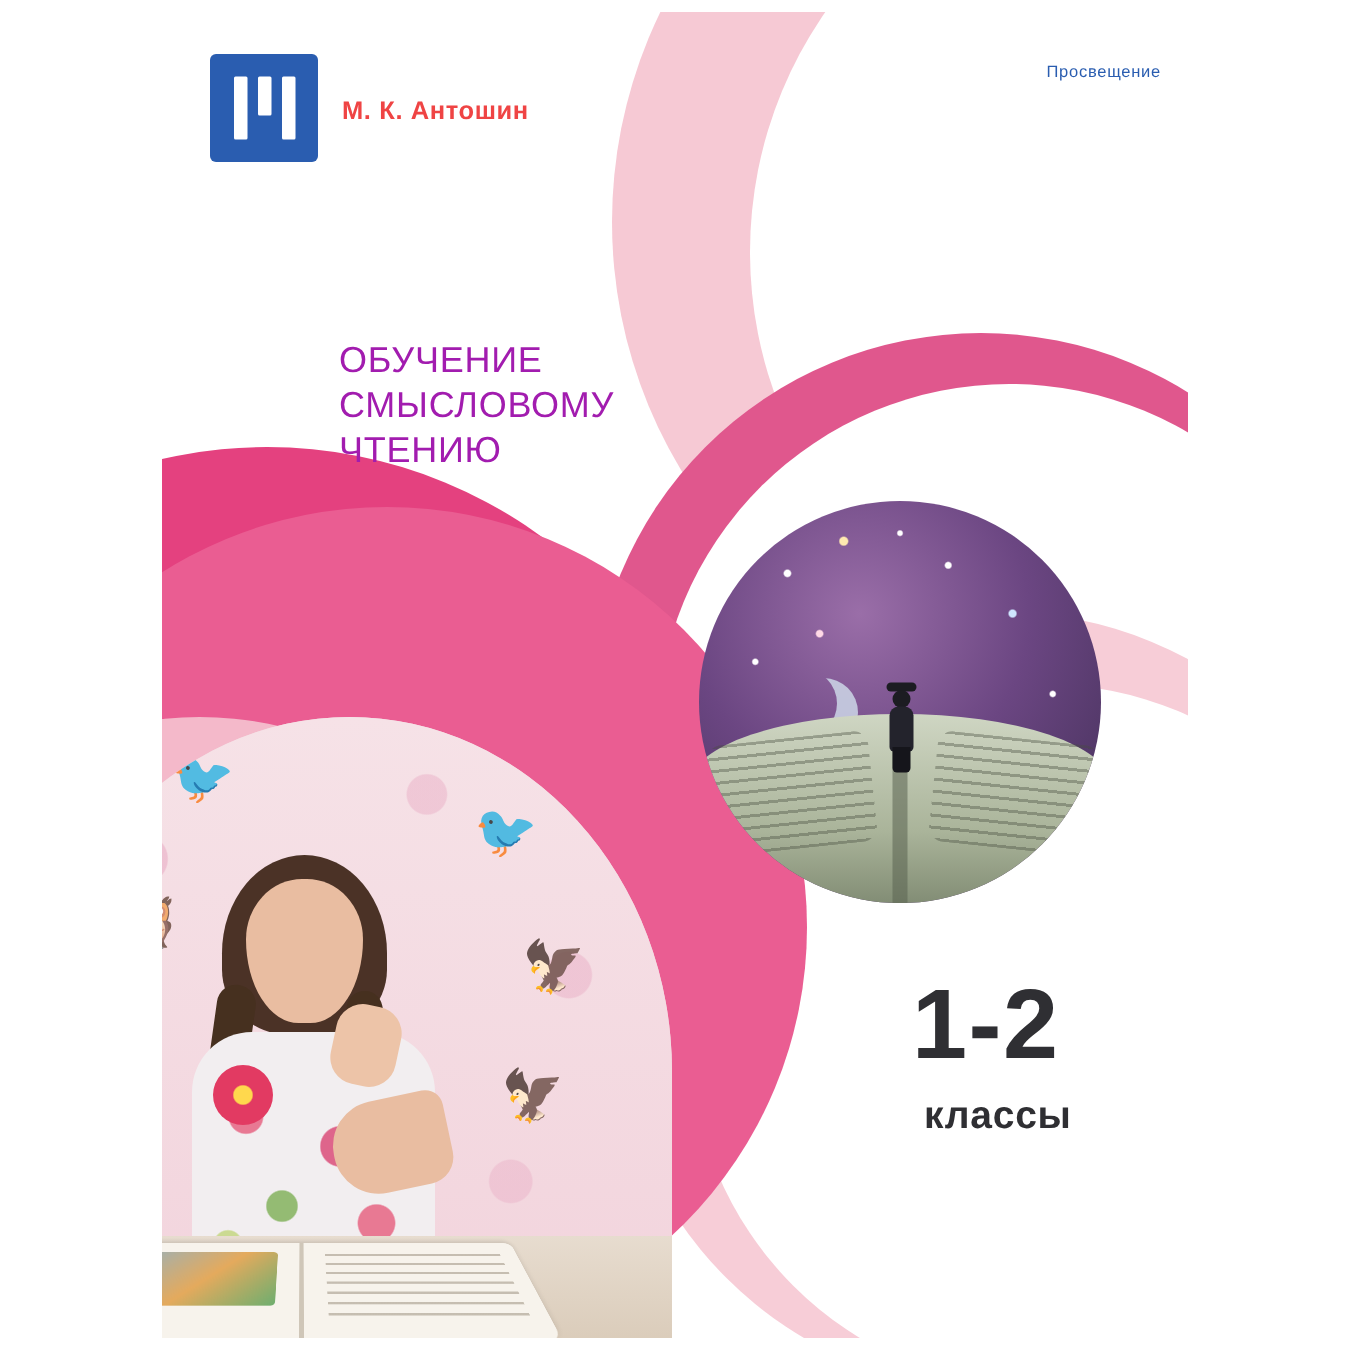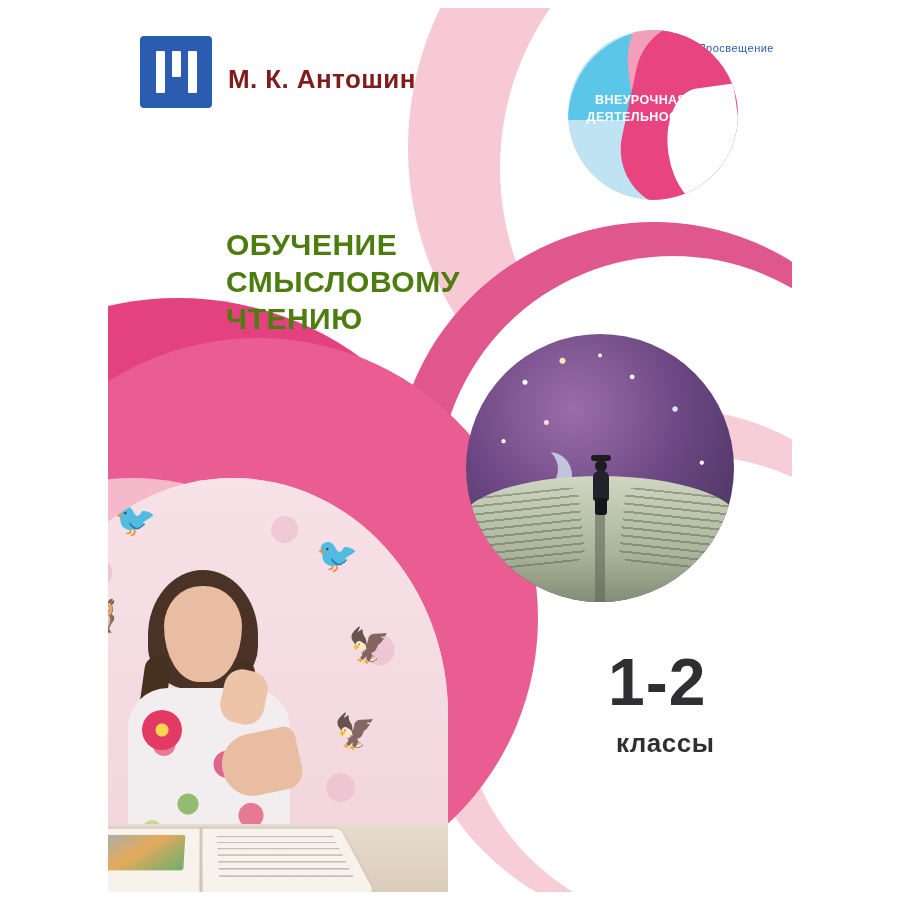--- a/index.html
+++ b/index.html
@@ -355,41 +355,41 @@
     font-size: 12.5px;
     font-weight: bold;
     line-height: 1.35;
     letter-spacing: .4px;
   }
 
   
   .author {
     position: absolute;
     left: 120px; top: 56px;
-    font-size: 26px;
+    font-size: 17px;
     font-weight: bold;
-    color: #7f1d1d;
+    color: #ef4444;
     letter-spacing: .4px;
   }
   .title-main {
     position: absolute;
     left: 118px; top: 140px;
     font-size: 29px;
     font-weight: bold;
     color: #2f2f33;
     line-height: 1.22;
     letter-spacing: .6px;
     white-space: pre-line;
   }
   .title-sub {
     position: absolute;
     left: 118px; top: 218px;
-    font-size: 30px;
-    font-weight: bold;
-    color: #4d7c0f;
+    font-size: 24px;
+    font-weight: normal;
+    color: #a21caf;
     line-height: 1.24;
     letter-spacing: .5px;
     white-space: pre-line;
   }
   .grade-num {
     position: absolute;
     left: 500px; top: 636px;
     font-size: 66px;
     font-weight: bold;
     color: #2f2f33;
@@ -464,32 +464,20 @@
 
   <div class="shape logo">
     <div class="bars">
       <span></span>
       <span></span>
       <span></span>
     </div>
   </div>
   <div class="logo-word">Просвещение</div>
 
-  <div class="shape badge">
-    <div class="disc">
-      <div class="blue-top"></div>
-      <div class="wedge-soft"></div>
-      <div class="wedge-pink"></div>
-      <div class="wedge-white"></div>
-    </div>
-    <div class="badge-text">
-      <div>ВНЕУРОЧНАЯ</div>
-      <div>ДЕЯТЕЛЬНОСТЬ</div>
-    </div>
-  </div>
 
   <div class="author">М. К. Антошин</div>
   <div class="title-sub">ОБУЧЕНИЕ
 СМЫСЛОВОМУ
 ЧТЕНИЮ</div>
   <div class="grade-num">1-2</div>
   <div class="grade-word">классы</div>
 
 </div>
 

